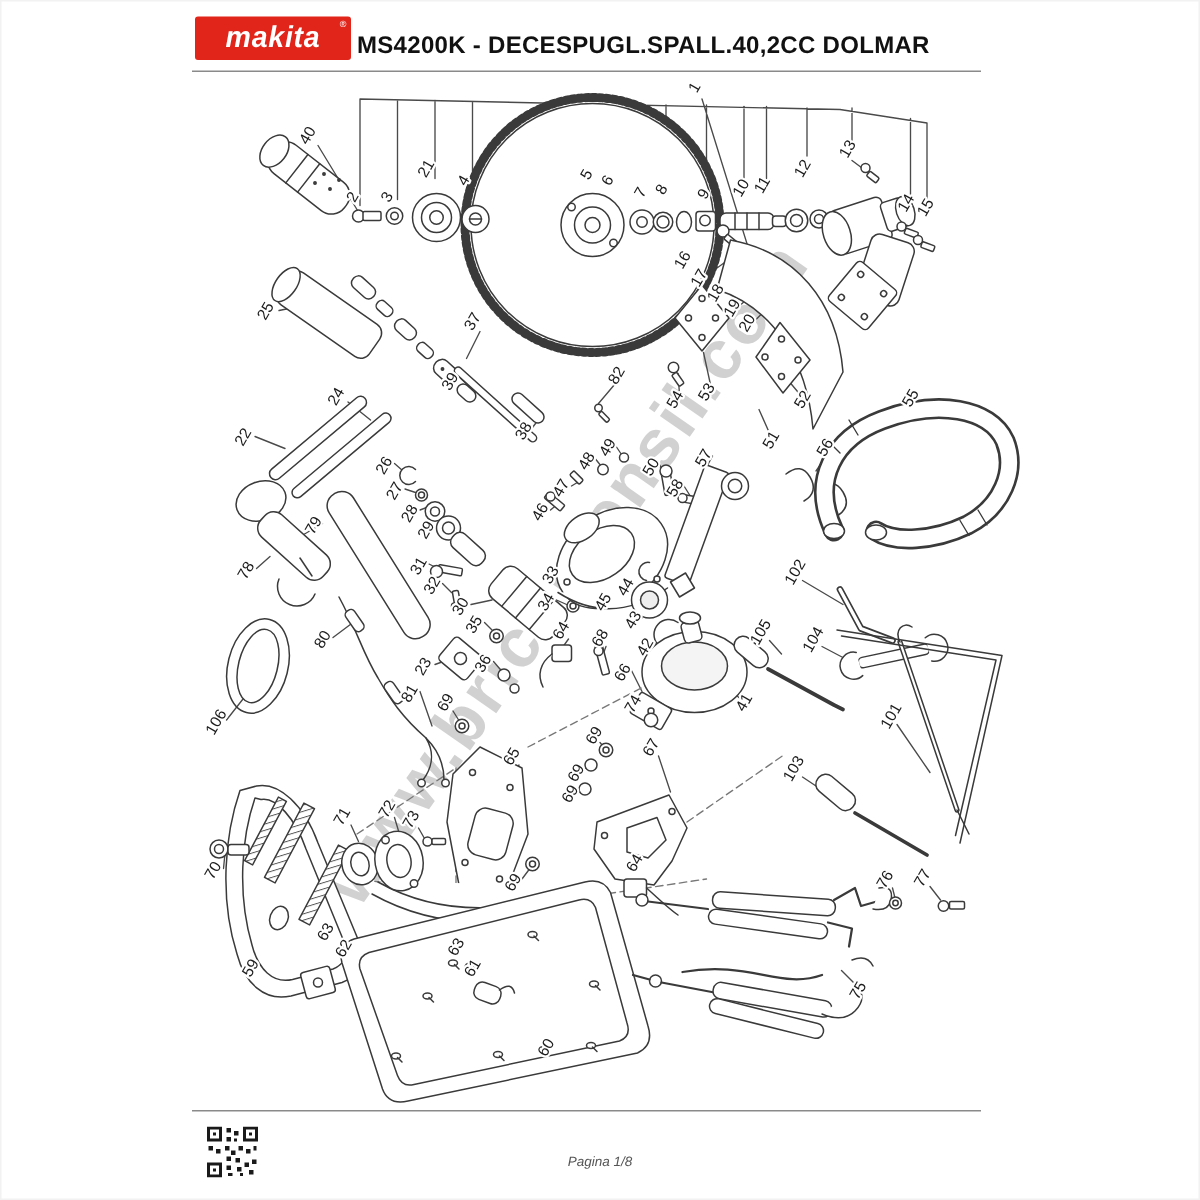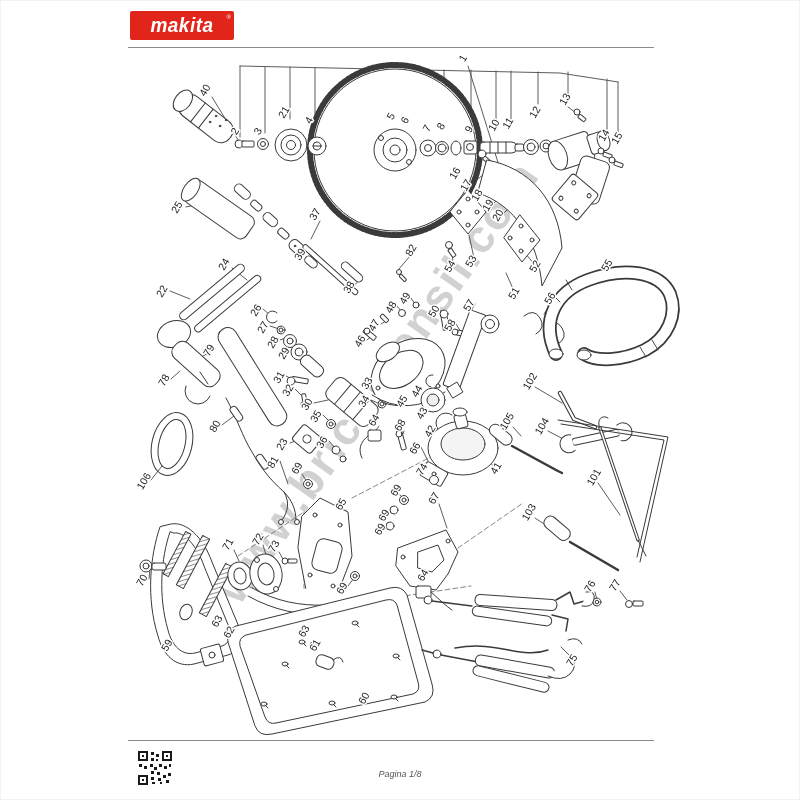--- a/index.html
+++ b/index.html
@@ -29,20 +29,21 @@
 </head>
 <body>
 
 <div class="page">
 
   <div class="header">
     <div class="logo" id="logo" style="background: rgb(225, 37, 27);">
       <span class="word">makita</span>
       <sup>®</sup>
     </div>
+    <div class="title">MS4200K - DECESPUGL.SPALL.40,2CC DOLMAR</div>
     <div class="rule hdr"></div>
   </div>
 
   <svg width="800" height="800" viewBox="0 0 800 800">
     <defs>
       <pattern id="hatch" width="4" height="4" patternTransform="rotate(45)" patternUnits="userSpaceOnUse">
         <rect width="4" height="4" fill="#fff"></rect>
           <line x1="0" y1="0" x2="0" y2="4" stroke="#555" stroke-width="1.3"></line>
       </pattern>
     </defs>

